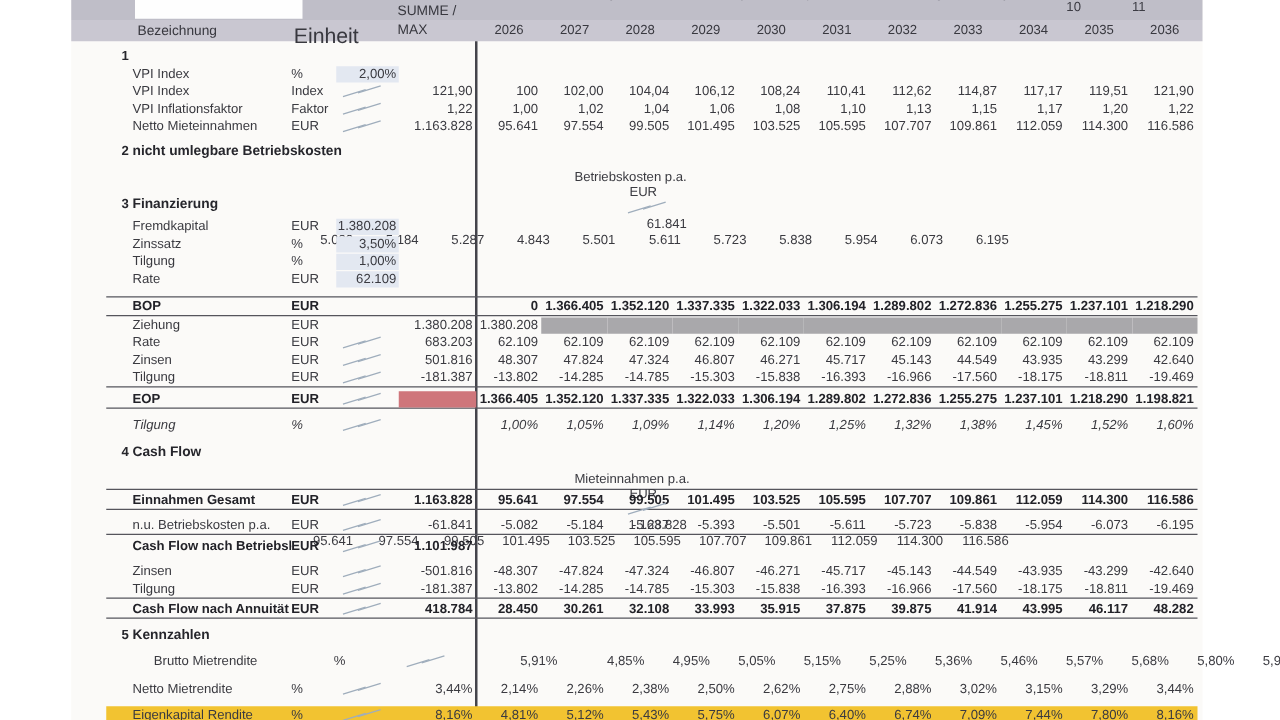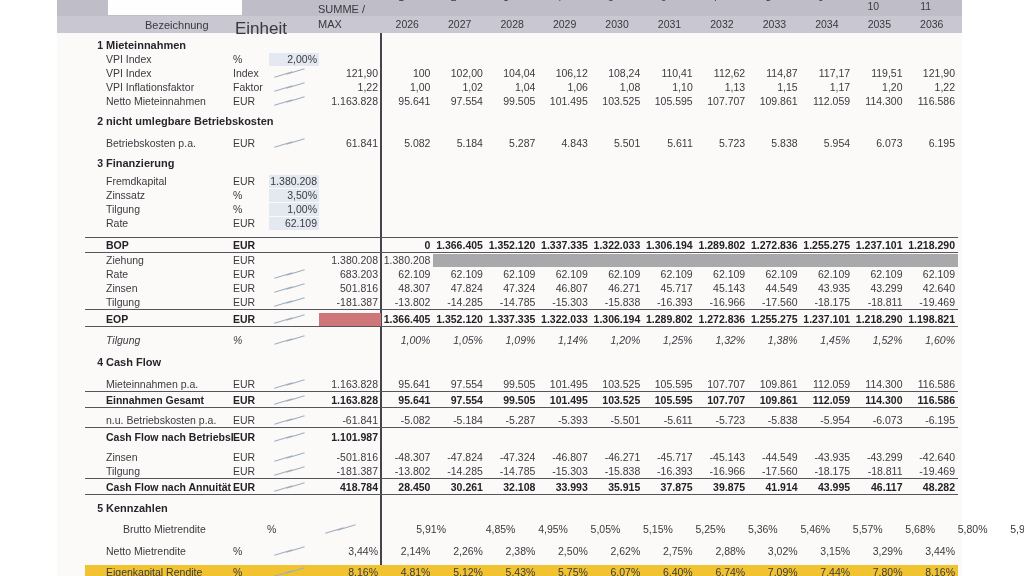--- a/index.html
+++ b/index.html
@@ -3,27 +3,27 @@
 <meta charset="utf-8">
 <style>
   html,body{margin:0;padding:0;background:#ffffff;}
   .page{position:relative;width:1024px;height:576px;background:#ffffff;overflow:hidden;
         font-family:"Liberation Sans",sans-serif;color:#3a3a40;}
   .sheet-bg{position:absolute;left:57px;top:0;width:905px;height:576px;background:#fbfaf8;}
   .band-numbers{position:absolute;left:57px;top:0;width:905px;height:16px;background:#bfbec8;overflow:hidden;}
   .band-years{position:absolute;left:57px;top:16px;width:905px;height:17px;background:#c9c7d1;}
   .white-box{position:absolute;left:108px;top:0;width:134px;height:15px;background:#fefefe;}
   .hdr-grid{position:absolute;left:324px;top:0;width:577px;display:grid;grid-template-columns:repeat(11,1fr);}
-  .band-numbers .hdr-grid span{text-align:center;padding-right:12px;font-size:10.5px;line-height:14px;
+  .band-numbers .hdr-grid span{text-align:left;padding-right:12px;font-size:10.5px;line-height:14px;
         position:relative;top:-10px;color:#3c3c44;}
   .band-numbers .hdr-grid span:nth-child(10),
   .band-numbers .hdr-grid span:nth-child(11){top:-1px;}
   .band-years .hdr-grid{top:2px;}
   .band-years .hdr-grid span{text-align:center;font-size:10.5px;line-height:13px;color:#38383f;}
-  .col-bez{position:absolute;left:53px;top:3px;font-size:11px;color:#38383f;margin-left:35px;}
+  .col-bez{position:absolute;left:53px;top:3px;font-size:11px;color:#38383f;}
   .col-ein{position:absolute;left:178px;top:3px;font-size:17px;color:#38383f;}
   .summe-label{position:absolute;left:318px;top:2px;font-size:11px;line-height:15px;color:#38383f;}
   .divider{position:absolute;left:380px;top:33px;width:2px;height:539px;background:#44444b;}
   .tbody{position:absolute;left:85px;top:36px;width:873px;}
   .row{display:flex;align-items:center;height:14px;font-size:10.5px;box-sizing:content-box;}
   .row .num{width:18px;text-align:right;font-weight:700;color:#26262c;flex:none;}
   .row .label{width:130px;padding-left:3px;white-space:nowrap;overflow:hidden;flex:none;box-sizing:border-box;}
   .row.section .label{overflow:visible;font-weight:700;font-size:11px;color:#26262c;width:260px;}
   .row .unit{width:36px;flex:none;}
   .row .inputcol{width:50px;flex:none;text-align:right;position:relative;height:13px;line-height:13px;box-sizing:border-box;padding-right:2px;}
@@ -87,21 +87,20 @@
   <div class="summe-label">
     <div>SUMME /</div>
     <div>MAX</div>
   </div>
 
   <div class="divider"></div>
 
   <div class="tbody">
       <div class="row section" style="margin-top: 2px;">
         <span class="num">1</span>
-        <span class="label">Mieteinnahmen</span>
         <span class="unit"></span>
         <span class="inputcol"></span>
         <span class="summe"></span>
         <div class="vals"></div>
       </div>
       <div class="row">
         <span class="num"></span>
         <span class="label">VPI Index</span>
         <span class="unit">%</span>
         <span class="inputcol bg">2,00%</span>
@@ -175,21 +174,21 @@
         </div>
       </div>
       <div class="row section" style="margin-top: 6px;">
         <span class="num">2</span>
         <span class="label">nicht umlegbare Betriebskosten</span>
         <span class="unit"></span>
         <span class="inputcol"></span>
         <span class="summe"></span>
         <div class="vals"></div>
       </div>
-      <div class="row" style="margin-top: 8px;">
+      <div class="row" style="margin-top: 8px; flex-direction: column;">
         <span class="num"></span>
         <span class="label">Betriebskosten p.a.</span>
         <span class="unit">EUR</span>
         <span class="inputcol">
           <span class="slashmark"></span>
         </span>
         <span class="summe">61.841</span>
         <div class="vals">
           <span>5.082</span>
           <span>5.184</span>
@@ -395,21 +394,21 @@
         </div>
       </div>
       <div class="row section" style="margin-top: 8px;">
         <span class="num">4</span>
         <span class="label">Cash Flow</span>
         <span class="unit"></span>
         <span class="inputcol"></span>
         <span class="summe"></span>
         <div class="vals"></div>
       </div>
-      <div class="row sep-bottom" style="margin-top: 8px;">
+      <div class="row sep-bottom" style="margin-top: 8px; flex-direction: column;">
         <span class="num"></span>
         <span class="label">Mieteinnahmen p.a.</span>
         <span class="unit">EUR</span>
         <span class="inputcol">
           <span class="slashmark"></span>
         </span>
         <span class="summe">1.163.828</span>
         <div class="vals">
           <span>95.641</span>
           <span>97.554</span>

